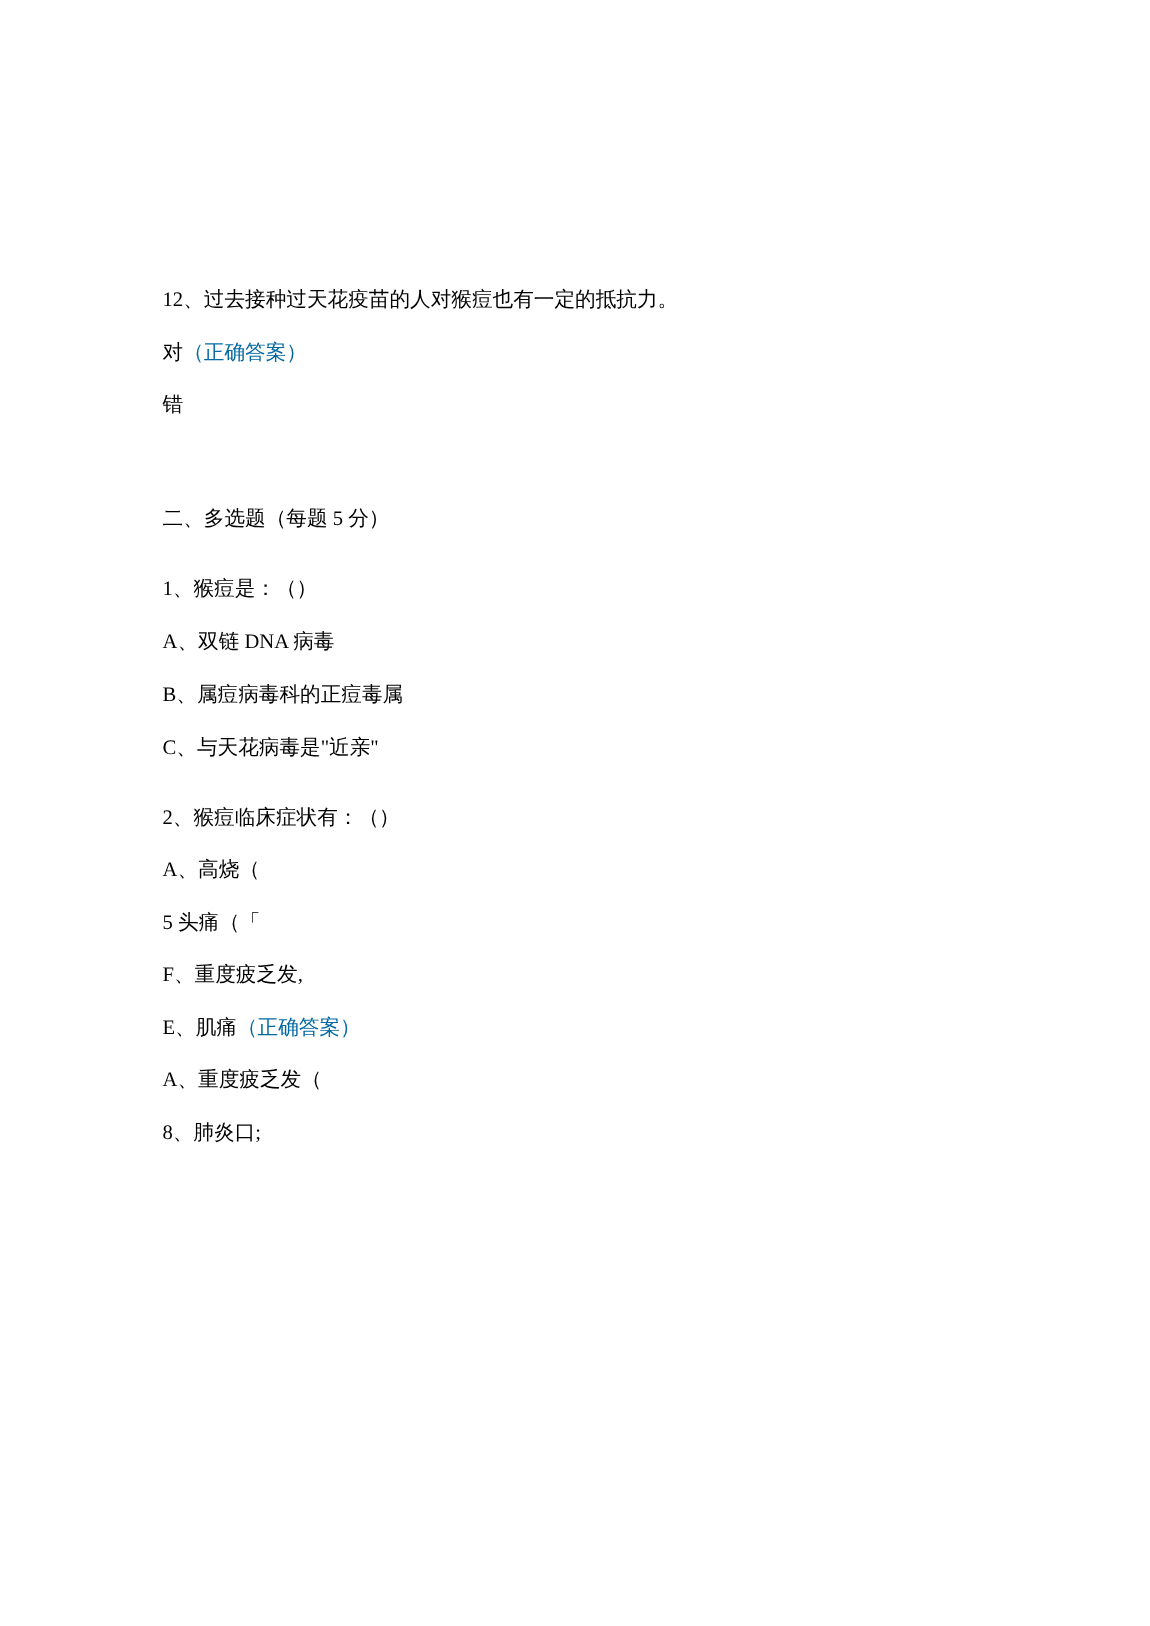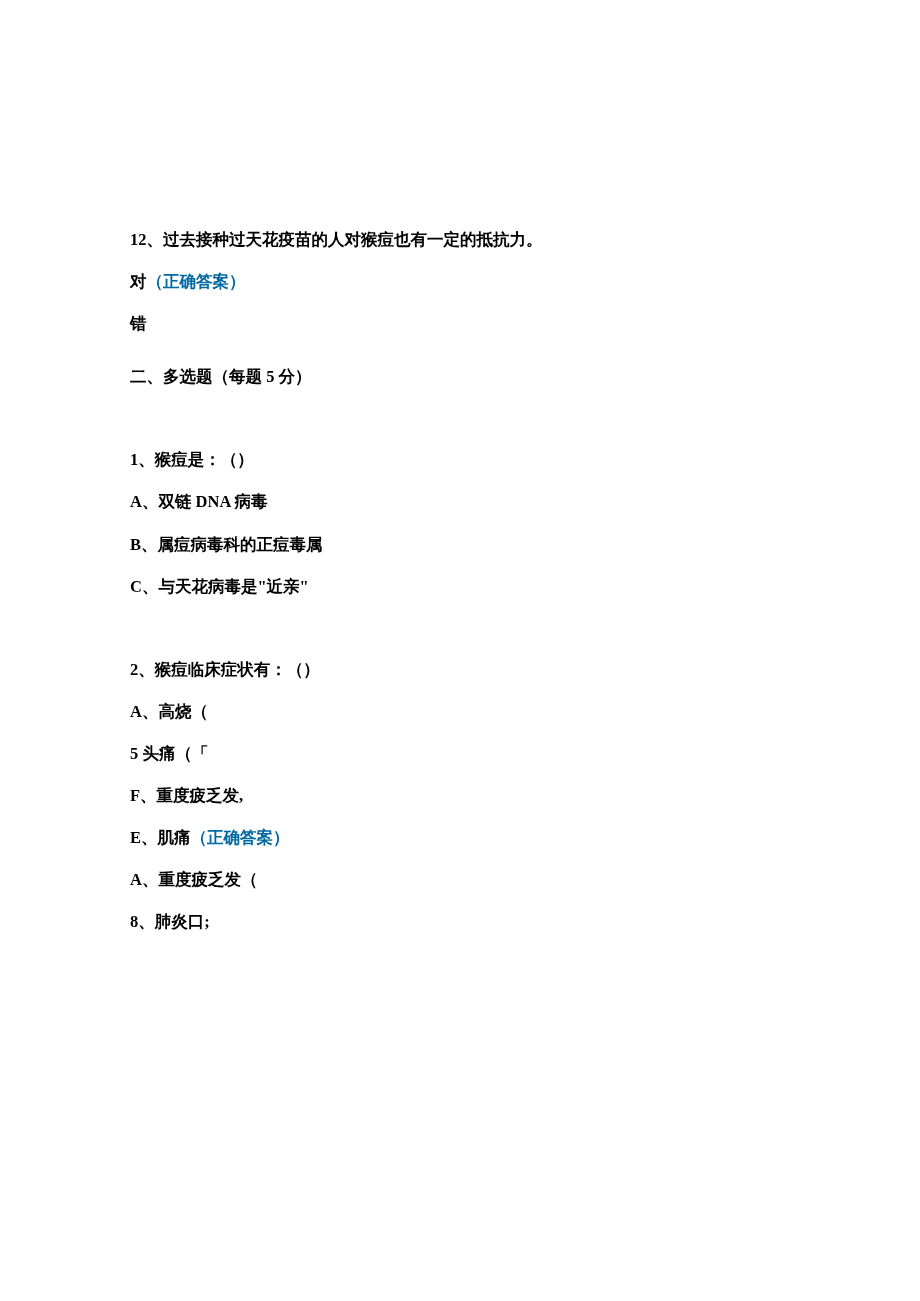--- a/index.html
+++ b/index.html
@@ -7,30 +7,29 @@
     padding: 0;
     background: #ffffff;
     width: 920px;
   }
   .page {
     padding: 228px 130px 60px 130px;
     font-family: "SimSun", "Songti SC", serif;
     font-size: 16.5px;
     color: #000000;
     line-height: 1.4;
-    font-weight: bold;
   }
   .line {
     margin: 0 0 19px 0;
   }
   .section-gap {
-    margin-top: 30px;
+    margin-top: 68px;
   }
   .question-gap {
-    margin-top: 60px;
+    margin-top: 33px;
   }
   .answer-tag {
     color: #0369a1;
     font-family: "SimSun", "Songti SC", serif;
   }
   .latin {
     font-family: "Times New Roman", Times, serif;
   }
 </style>
 </head>

